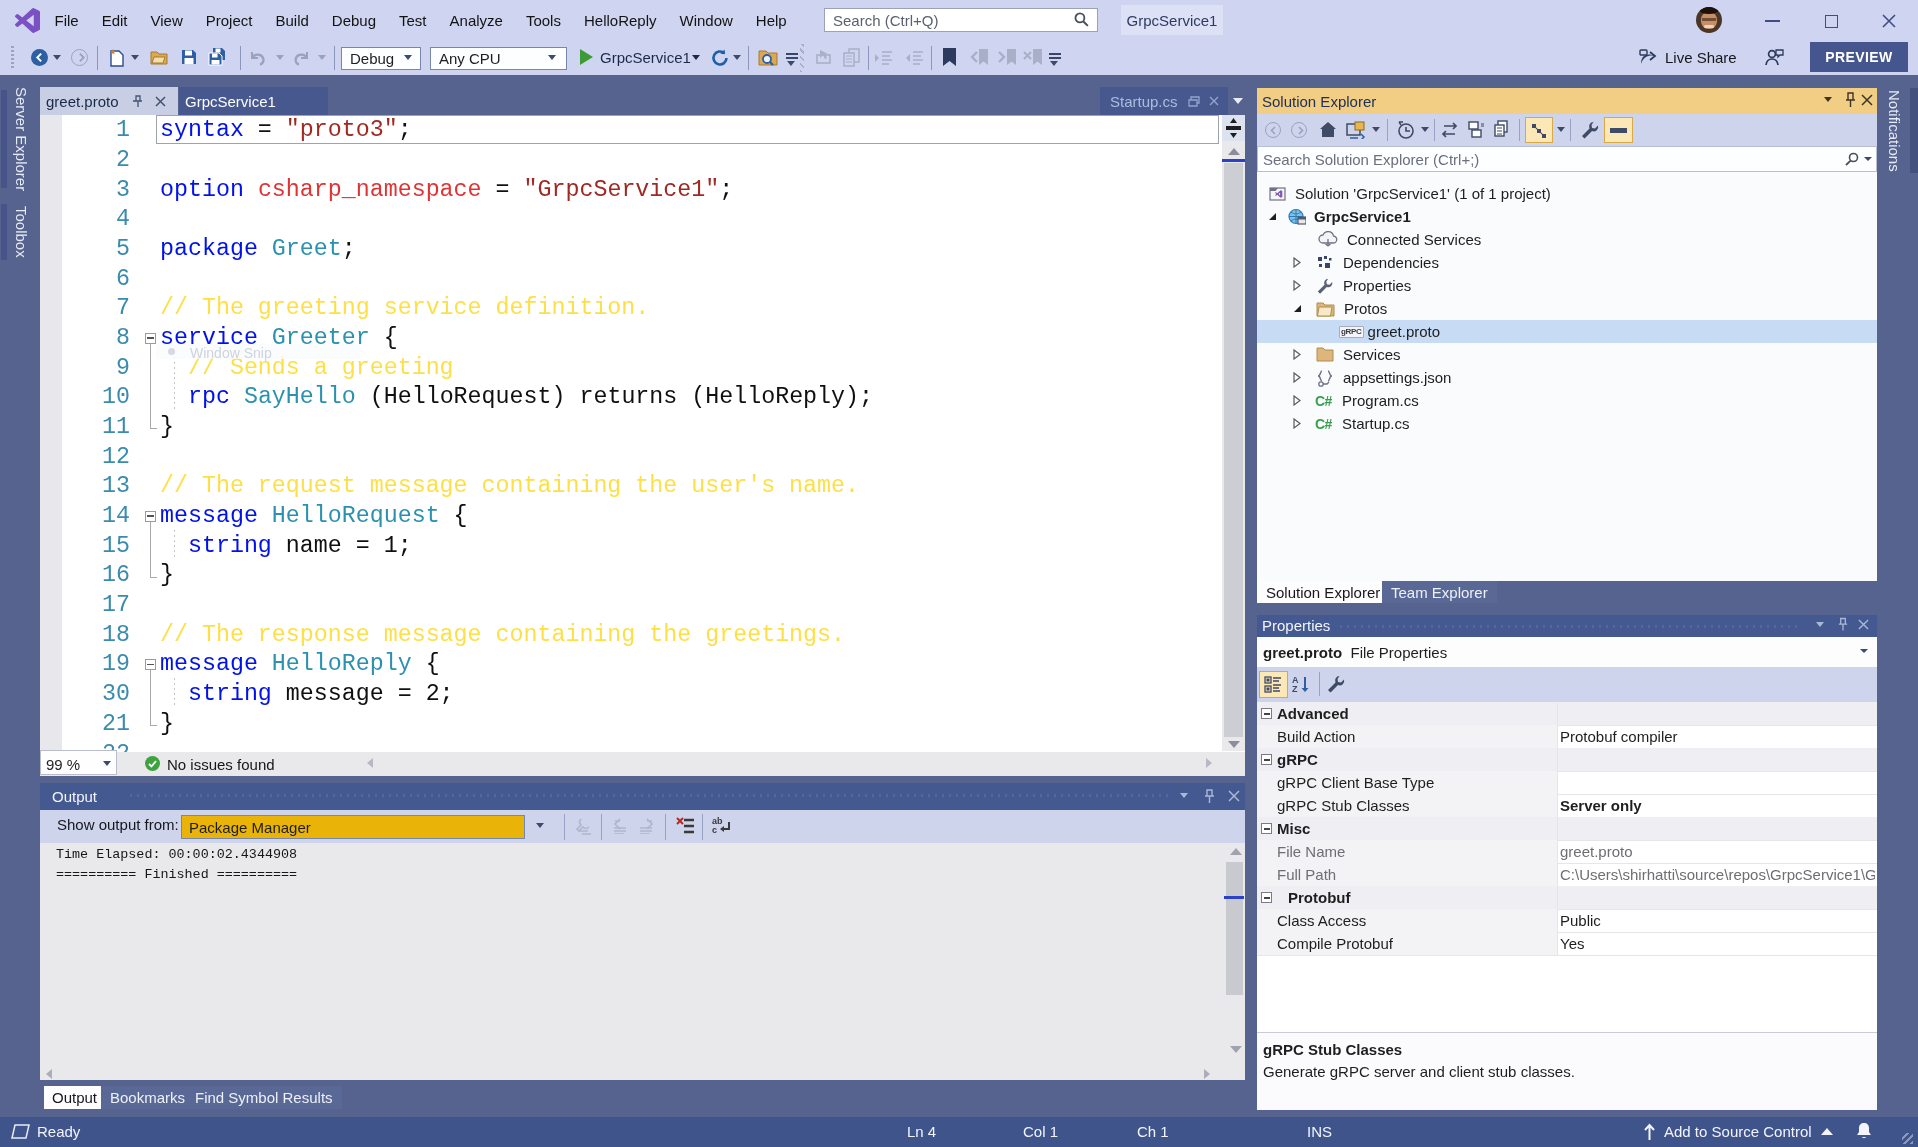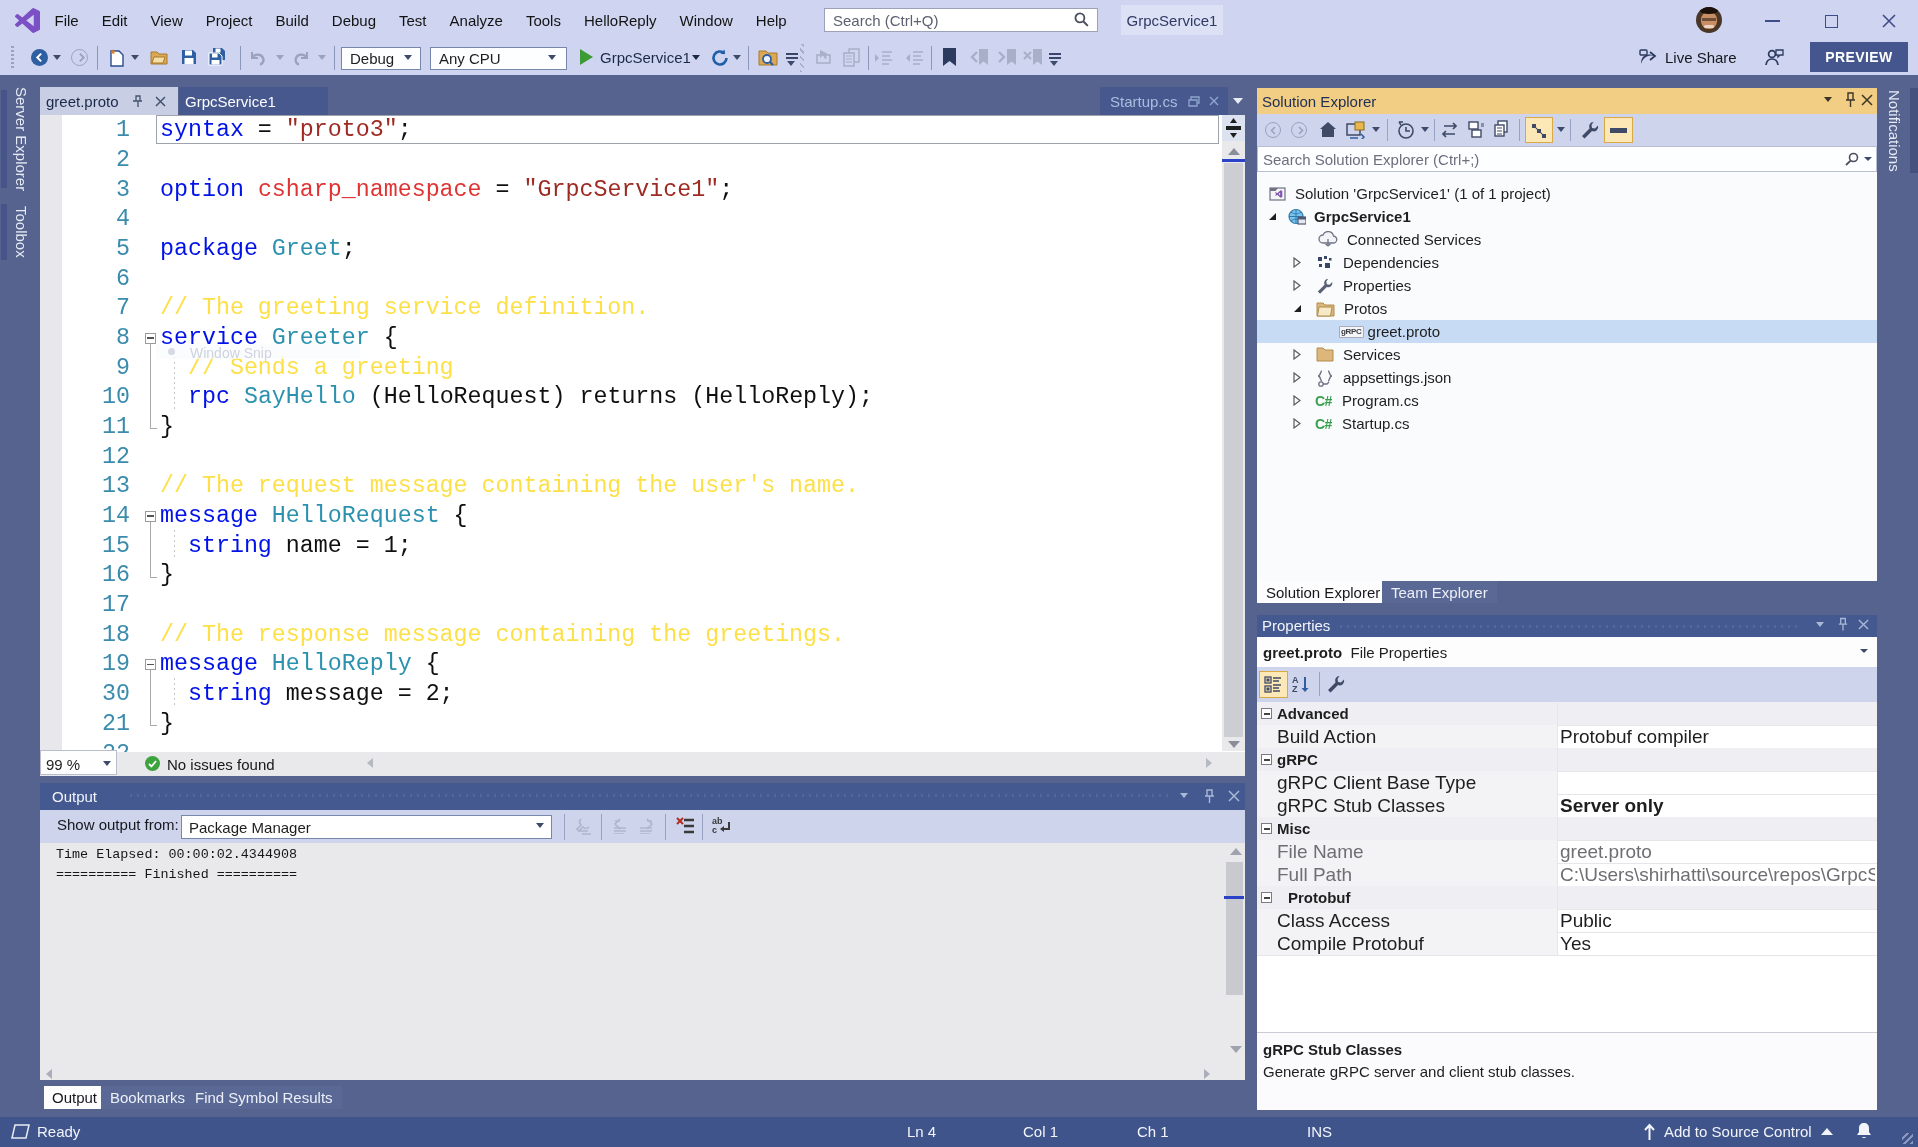--- a/index.html
+++ b/index.html
@@ -12,21 +12,21 @@
 .sep{width:1px;background:#8B96BC}
 svg{display:block}
 
 .kw{color:#0012E8}.ty{color:#2B91AF}.cm{color:#fde047}.st{color:#9E2A23}.rd{color:#E03434}.bk{color:#101010}
 .cl{position:absolute;left:160px;font-family:"Liberation Mono",monospace;font-size:23.3px;line-height:30px;height:30px;white-space:pre;color:#101010}
 .ln{position:absolute;left:40px;width:90px;text-align:right;font-family:"Liberation Mono",monospace;font-size:23.3px;line-height:30px;height:30px;color:#3B8BAD}
 .trow{position:absolute;left:1257px;width:620px;height:23px;display:flex;align-items:center;color:#1E1E1E}
 .menu-i{padding:0 11.5px;color:#131313}
 .tbox{position:absolute;background:#FDFEFF;border:1px solid #7787AC;display:flex;align-items:center}
 .dd{width:0;height:0;border-left:4.5px solid transparent;border-right:4.5px solid transparent;border-top:5px solid #3D4A6B}
-.prow{position:absolute;left:1257px;width:620px;height:23px;font-size:19px}
+.prow{position:absolute;left:1257px;width:620px;height:23px;font-size:15px}
 .pname{position:absolute;left:20px;top:0;height:23px;display:flex;align-items:center}
 .pval{position:absolute;left:303px;top:0;height:23px;display:flex;align-items:center;width:315px;overflow:hidden}
 .phead{position:absolute;left:1257px;width:620px;height:23px;background:#EFEFF3;display:flex;align-items:center;font-weight:bold}
 .gline{position:absolute;left:1257px;width:620px;height:1px;background:#E6E6EA}
 </style>
 </head>
 <body>
 
 <div class="abs" style="left:0;top:0;width:1918px;height:40px;background:#CFD5F0"></div>
 
@@ -338,21 +338,21 @@
 <div class="abs" style="left:52px;top:788px;color:#F2F4FA">Output</div>
 <div class="abs dd" style="left:1180px;top:793px;border-top-color:#AAB9D6"></div>
 <svg class="abs" style="left:1203px;top:789px" width="13" height="15" viewBox="0 0 13 15">
     <path d="M4 1h5v6H4zM2 7h9M6.5 7v7" stroke="#AAB9D6" stroke-width="1.4" fill="none"></path>
   </svg>
 <svg class="abs" style="left:1228px;top:790px" width="12" height="12" viewBox="0 0 12 12">
     <path d="M1 1 11 11M11 1 1 11" stroke="#AAB9D6" stroke-width="1.5"></path>
   </svg>
 <div class="abs" style="left:40px;top:810px;width:1205px;height:33px;background:#CDD4EC"></div>
 <div class="abs" style="left:57px;top:816px;color:#16161D">Show output from:</div>
-<div class="tbox" style="left:181px;top:815px;width:371px;height:24px;background:#ffffff">
+<div class="tbox" style="left:181px;top:815px;width:344px;height:24px;background:#eab308">
     <span style="margin-left:7px">Package Manager</span>
   </div>
 <div class="abs dd" style="left:536px;top:823px"></div>
 <div class="abs sep" style="left:564px;top:814px;height:26px;background:#98A2C4"></div>
 <svg class="abs" style="left:575px;top:818px" width="17" height="17" viewBox="0 0 17 17">
     <path d="M6 1c-2 2-2 4 0 6l-4 4 2 2 4-4c2 2 4 2 6 0" fill="none" stroke="#AEB5CD" stroke-width="1.6"></path>
     <path d="M4 13h9M7 16h9" stroke="#AEB5CD" stroke-width="1.6"></path>
   </svg>
 <div class="abs sep" style="left:601px;top:814px;height:26px;background:#98A2C4"></div>
 <svg class="abs" style="left:612px;top:818px" width="17" height="16" viewBox="0 0 17 16">

